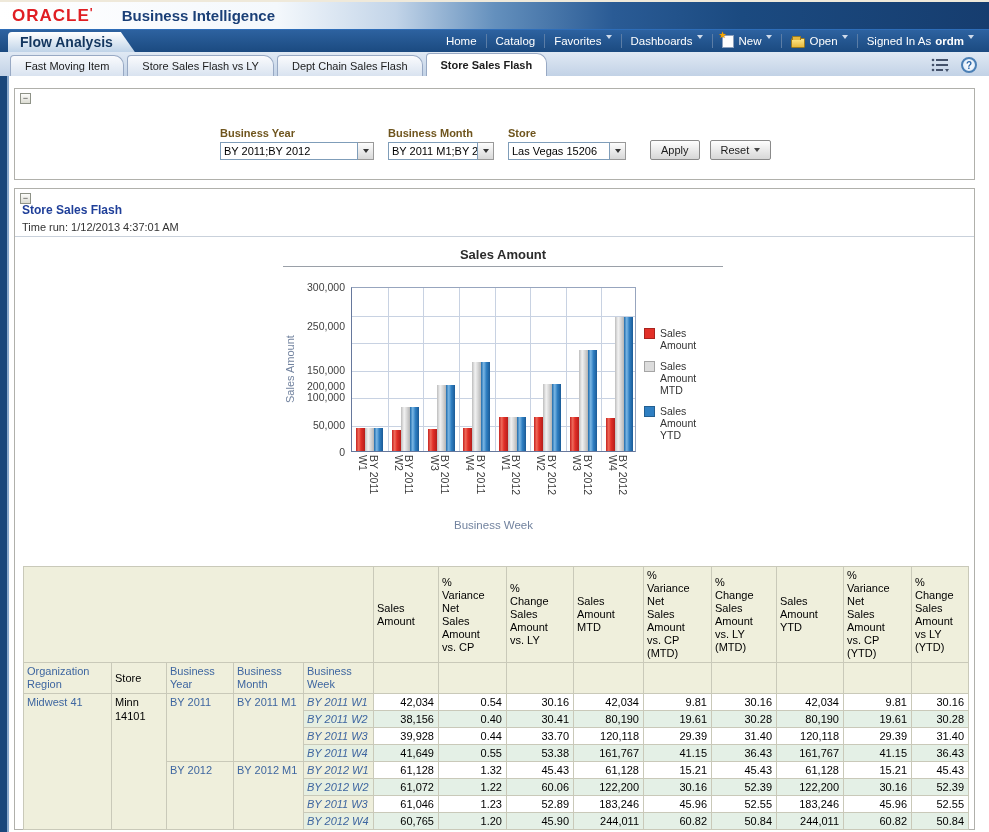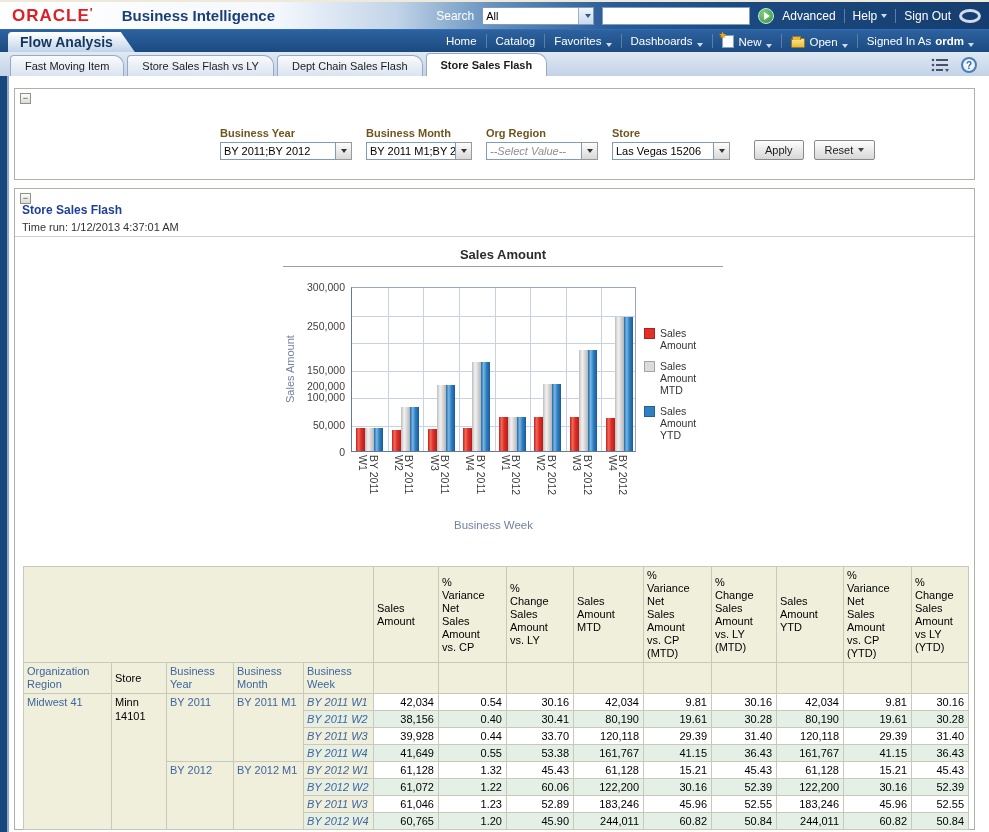--- a/index.html
+++ b/index.html
@@ -25,21 +25,21 @@
   .caret { display:inline-block; width:0; height:0; border-left:3px solid transparent; border-right:3px solid transparent; border-top:4px solid #cfdaea; margin-left:4px; vertical-align:middle; }
   .oracle-ring { width:22px; height:14px; border:3px solid #cfdaea; border-radius:50%; }
 
   
   .nav-bar { position:absolute; left:0; top:30px; width:989px; height:22px;
     background:linear-gradient(#2d62a0,#1b4a80); display:flex; align-items:flex-end; }
   .flow-tab { margin-left:8px; height:20px; padding:0 22px 0 12px; background:linear-gradient(#ffffff,#bfd3e8);
     clip-path:polygon(0 0, calc(100% - 14px) 0, 100% 100%, 0 100%); border-radius:4px 0 0 0;
     display:flex; align-items:center; font-size:14px; font-weight:bold; color:#13365f; }
   .nav-links { margin-left:auto; display:flex; align-items:center; height:100%; color:#fff; font-size:11.5px; padding-right:6px; }
-  .nav-item { display:flex; align-items:flex-end; padding:0 9px; cursor:default; }
+  .nav-item { display:flex; align-items:flex-start; padding:0 9px; cursor:default; }
   .nav-item b { margin-left:4px; }
   .ico-new { position:relative; width:12px; height:13px; background:#fdfdfd; border:1px solid #8ba0bd; margin-right:5px; }
   .ico-new::after { content:"★"; position:absolute; left:-4px; top:-6px; color:#f7a800; font-size:9px; text-shadow:0 0 1px #b06000; }
   .ico-folder { position:relative; width:14px; height:10px; background:linear-gradient(#ffe789,#e8b93c); border:1px solid #9a7b22; border-radius:1px; margin-right:5px; margin-top:3px; }
   .ico-folder::before { content:""; position:absolute; left:0; top:-3px; width:7px; height:3px; background:#e8b93c; border:1px solid #9a7b22; border-bottom:none; border-radius:1px 1px 0 0; }
 
   
   .subtab-bar { position:absolute; left:0; top:52px; width:989px; height:24px;
     background:linear-gradient(#e0e9f4,#c2d2e6); display:flex; align-items:flex-end; }
   .subtab { height:21px; margin-left:3px; padding:0 14px; display:flex; align-items:center; font-size:11px; color:#1c1c1c;
@@ -119,39 +119,20 @@
   .pivot tbody tr { height:16px; }
 </style>
 </head>
 <body>
 
 <div class="page">
 
   <div class="brand-bar">
     <div class="oracle-logo">ORACLE</div>
     <div class="brand-title">Business Intelligence</div>
-    <div class="search-zone">
-      <span>Search</span>
-      <div class="search-select">
-        <span class="val">All</span>
-        <span class="arrow-box">
-            <span class="caret" style="border-top-color:#345a86;"></span>
-          </span>
-      </div>
-      <input class="search-input" style="">
-      <div class="go-btn">
-          <span class="tri"></span>
-        </div>
-      <span>Advanced</span>
-      <span class="hdr-sep"></span>
-      <span><span>Help</span><span class="caret"></span></span>
-      <span class="hdr-sep"></span>
-      <span>Sign Out</span>
-      <span class="oracle-ring"></span>
-    </div>
   </div>
 
   <div class="nav-bar">
     <div class="flow-tab">Flow Analysis</div>
     <div class="nav-links" id="nav-links">
         <span class="nav-item">
           <span>Home</span>
         </span>
         <span class="hdr-sep"></span>
         <span class="nav-item">
@@ -211,39 +192,30 @@
 
   <div class="left-strip"></div>
   <div class="left-strip2"></div>
 
   <div class="panel prompts-panel">
     <div class="collapse-box">−</div>
     <div class="prompt-row" id="prompt-row">
         <div class="pfield">
           <div class="plabel">Business Year</div>
           <div class="pcontrol">
-            <div class="pvalue" style="width: 116px;">BY 2011;BY 2012</div>
+            <div class="pvalue" style="width: 138px;">BY 2011;BY 2012</div>
             <div class="pdrop">
               <span class="tri"></span>
             </div>
           </div>
         </div>
         <div class="pfield">
           <div class="plabel">Business Month</div>
           <div class="pcontrol">
             <div class="pvalue" style="width: 90px;">BY 2011 M1;BY 2</div>
-            <div class="pdrop">
-              <span class="tri"></span>
-            </div>
-          </div>
-        </div>
-        <div class="pfield">
-          <div class="plabel">Org Region</div>
-          <div class="pcontrol">
-            <div class="pvalue placeholder" style="width: 96px;">--Select Value--</div>
             <div class="pdrop">
               <span class="tri"></span>
             </div>
           </div>
         </div>
         <div class="pfield">
           <div class="plabel">Store</div>
           <div class="pcontrol">
             <div class="pvalue" style="width: 102px;">Las Vegas 15206</div>
             <div class="pdrop">

